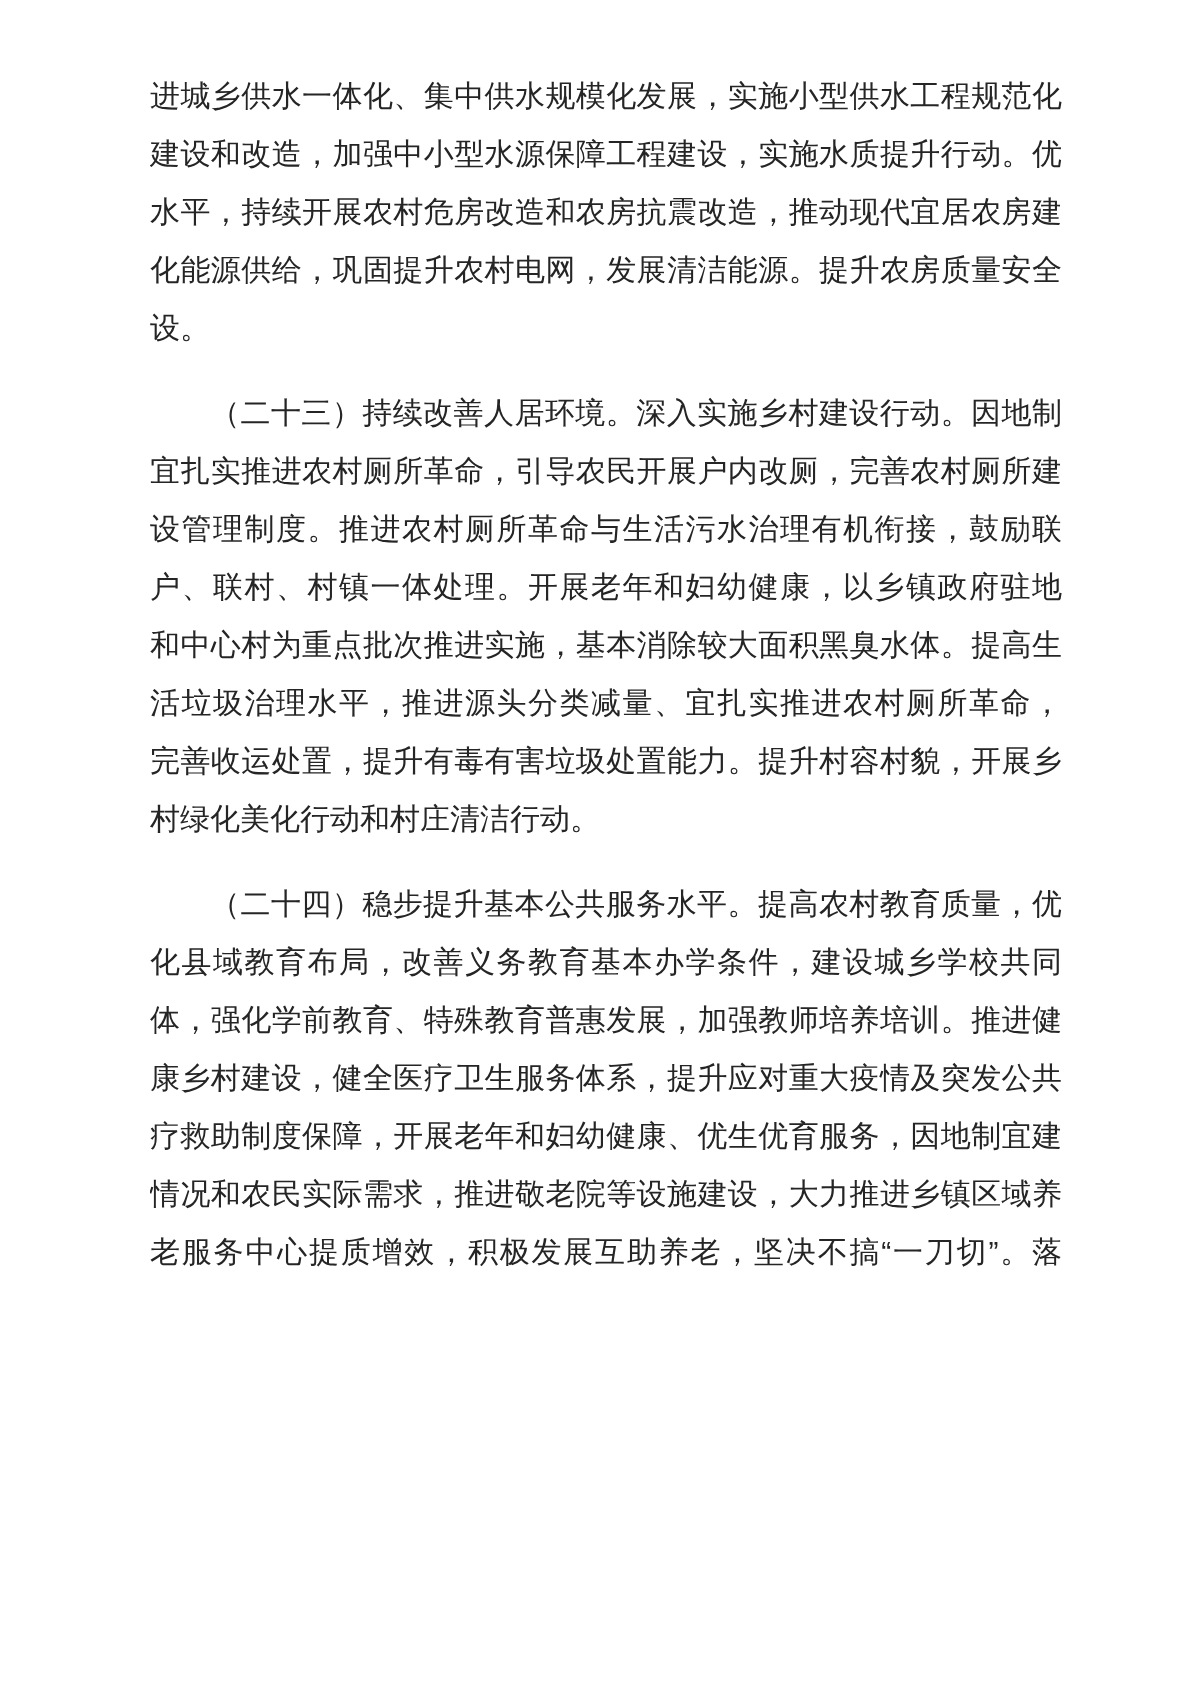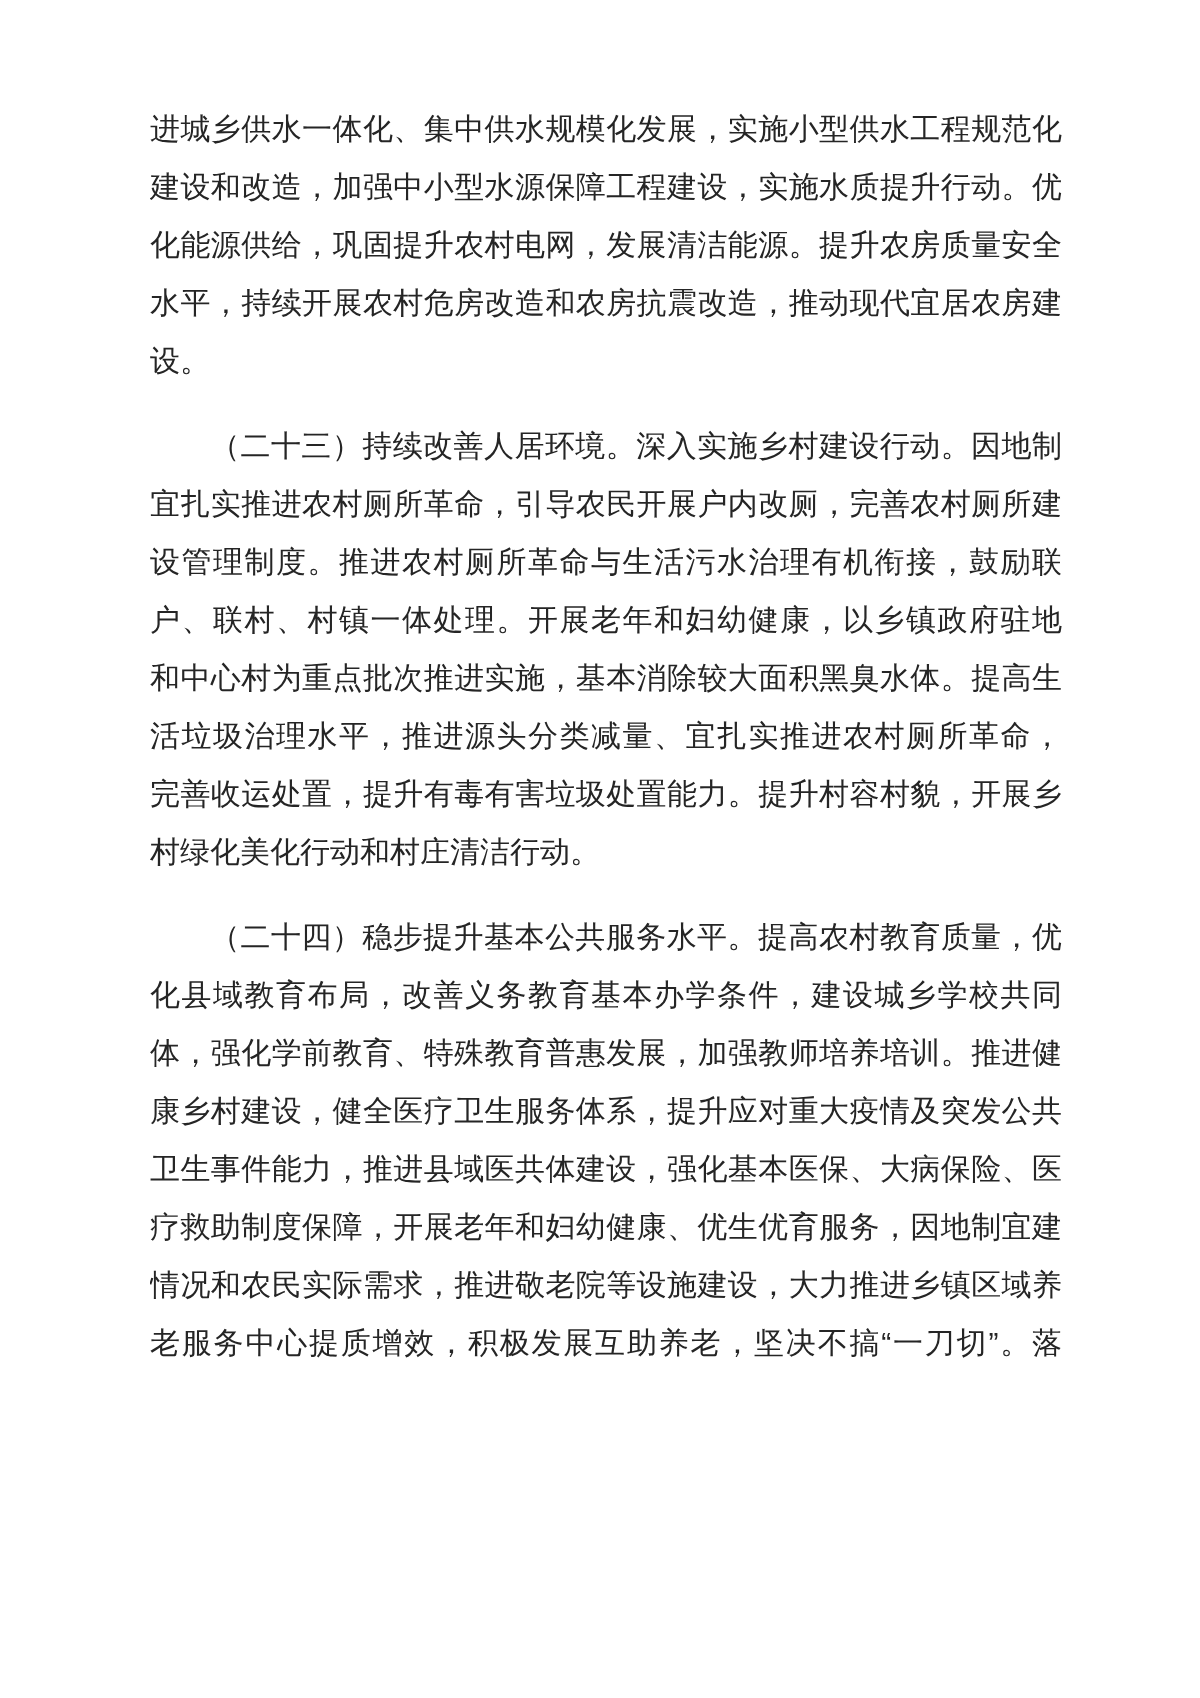--- a/index.html
+++ b/index.html
@@ -10,21 +10,21 @@
   body {
     height: 1698px;
     overflow: hidden;
     font-family: "Liberation Sans", "DejaVu Sans", sans-serif;
   }
   .page {
     position: relative;
     width: 1200px;
     height: 1698px;
     background: #ffffff;
-    padding: 100px 138px 0 150px;
+    padding: 67px 138px 0 150px;
   }
   .doc-body {
     width: 912px;
     color: #252525;
     font-size: 30px;
     line-height: 58px;
   }
   .para { margin-bottom: 27px; }
   .para:last-child { margin-bottom: 0; }
   .line {
@@ -43,41 +43,40 @@
 </style>
 </head>
 <body>
 
 <div class="page">
   <div class="doc-body">
 
     <div class="para">
       <div class="line">进城乡供水一体化、集中供水规模化发展，实施小型供水工程规范化</div>
       <div class="line">建设和改造，加强中小型水源保障工程建设，实施水质提升行动。优</div>
+      <div class="line">水平，持续开展农村危房改造和农房抗震改造，推动现代宜居农房建</div>
       <div class="line">化能源供给，巩固提升农村电网，发展清洁能源。提升农房质量安全</div>
-      <div class="line">水平，持续开展农村危房改造和农房抗震改造，推动现代宜居农房建</div>
       <div class="line last">设。</div>
     </div>
 
     <div class="para">
       <div class="line indent">（二十三）持续改善人居环境。深入实施乡村建设行动。因地制</div>
       <div class="line">宜扎实推进农村厕所革命，引导农民开展户内改厕，完善农村厕所建</div>
       <div class="line">设管理制度。推进农村厕所革命与生活污水治理有机衔接，鼓励联</div>
       <div class="line">户、联村、村镇一体处理。开展老年和妇幼健康，以乡镇政府驻地</div>
       <div class="line">和中心村为重点批次推进实施，基本消除较大面积黑臭水体。提高生</div>
       <div class="line">活垃圾治理水平，推进源头分类减量、宜扎实推进农村厕所革命，</div>
       <div class="line">完善收运处置，提升有毒有害垃圾处置能力。提升村容村貌，开展乡</div>
       <div class="line last">村绿化美化行动和村庄清洁行动。</div>
     </div>
 
     <div class="para">
       <div class="line indent">（二十四）稳步提升基本公共服务水平。提高农村教育质量，优</div>
       <div class="line">化县域教育布局，改善义务教育基本办学条件，建设城乡学校共同</div>
       <div class="line">体，强化学前教育、特殊教育普惠发展，加强教师培养培训。推进健</div>
       <div class="line">康乡村建设，健全医疗卫生服务体系，提升应对重大疫情及突发公共</div>
-      <div class="line">卫生事件能力，推进县域医共体建设，强化基本医保、大病保险、医</div>
       <div class="line">疗救助制度保障，开展老年和妇幼健康、优生优育服务，因地制宜建</div>
       <div class="line">情况和农民实际需求，推进敬老院等设施建设，大力推进乡镇区域养</div>
       <div class="line">老服务中心提质增效，积极发展互助养老，坚决不搞“一刀切”。落</div>
     </div>
 
   </div>
 </div>
 
 </body></html>

